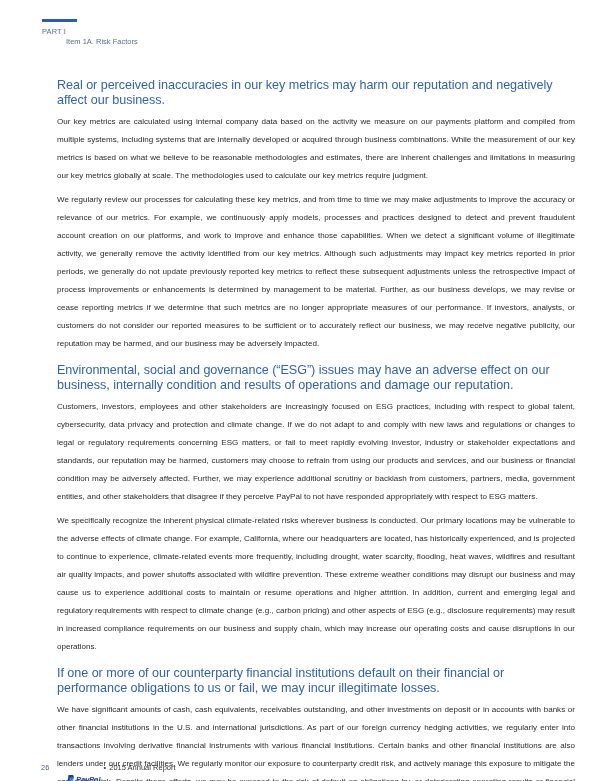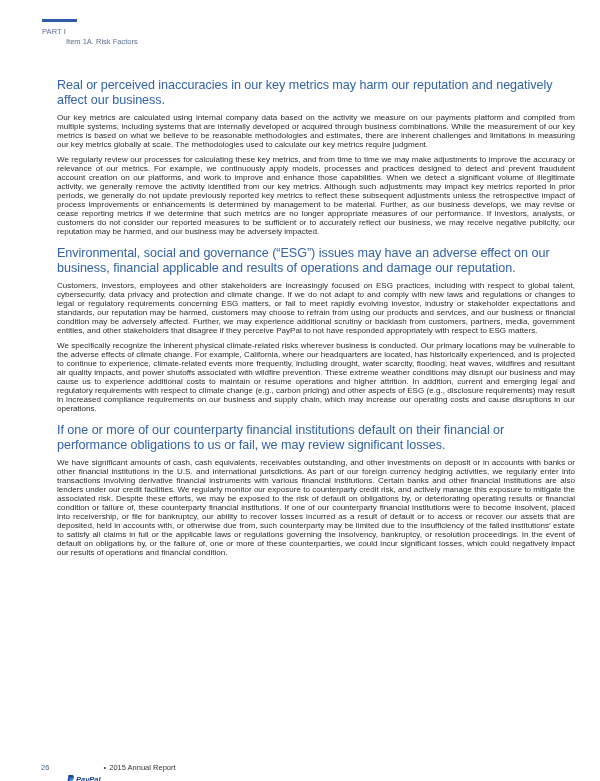--- a/index.html
+++ b/index.html
@@ -3,21 +3,21 @@
 <meta charset="utf-8">
 <style>
   html, body { margin: 0; padding: 0; background: #ffffff; }
   body { width: 600px; height: 781px; position: relative; overflow: hidden;
          font-family: "Liberation Sans", sans-serif; color: #2b2b2b; }
   .header-bar { position: absolute; left: 42px; top: 19px; width: 35px; height: 3px; background: #2f5da4; }
   .header-part { position: absolute; left: 42px; top: 27px; font-size: 7.5px; color: #5a6f92; letter-spacing: 0.1px; }
   .header-item { position: absolute; left: 42px; top: 37px; font-size: 7.5px; color: #5a6f92; padding-left: 24px; }
   .content { position: absolute; left: 57px; top: 78px; width: 518px; }
   h2 { font-size: 12.6px; font-weight: normal; color: #3363a6; margin: 0 0 6px 0; line-height: 14.5px; letter-spacing: -0.05px; }
-  p { font-size: 8.05px; line-height: 9px; margin: 0 0 6px 0; text-align: justify; color: #2b2b2b; }
+  p { font-size: 8.05px; line-height: 18px; margin: 0 0 6px 0; text-align: justify; color: #2b2b2b; }
   .section { margin-bottom: 10px; }
   .footer { position: absolute; left: 41px; top: 750px; font-size: 7.5px; display: flex; align-items: center; }
   .page-num { color: #4a6591; width: 26px; }
   .logo { display: flex; align-items: center; margin-top: 25px; }
   .logo-mark { width: 7px; height: 9px; margin-right: 2px; }
   .logo-text { font-style: italic; font-weight: bold; color: #1f3f8a; font-size: 7.5px; }
   .footer-sep { color: #1f3f8a; margin: 0 3px; }
   .footer-text { color: #333; }
 </style>
 </head>
@@ -27,26 +27,26 @@
 <div class="header-part">PART I</div>
 <div class="header-item">Item 1A. Risk Factors</div>
 
 <div class="content">
   <div class="section">
     <h2>Real or perceived inaccuracies in our key metrics may harm our reputation and negatively affect our business.</h2>
     <p>Our key metrics are calculated using internal company data based on the activity we measure on our payments platform and compiled from multiple systems, including systems that are internally developed or acquired through business combinations. While the measurement of our key metrics is based on what we believe to be reasonable methodologies and estimates, there are inherent challenges and limitations in measuring our key metrics globally at scale. The methodologies used to calculate our key metrics require judgment.</p>
     <p>We regularly review our processes for calculating these key metrics, and from time to time we may make adjustments to improve the accuracy or relevance of our metrics. For example, we continuously apply models, processes and practices designed to detect and prevent fraudulent account creation on our platforms, and work to improve and enhance those capabilities. When we detect a significant volume of illegitimate activity, we generally remove the activity identified from our key metrics. Although such adjustments may impact key metrics reported in prior periods, we generally do not update previously reported key metrics to reflect these subsequent adjustments unless the retrospective impact of process improvements or enhancements is determined by management to be material. Further, as our business develops, we may revise or cease reporting metrics if we determine that such metrics are no longer appropriate measures of our performance. If investors, analysts, or customers do not consider our reported measures to be sufficient or to accurately reflect our business, we may receive negative publicity, our reputation may be harmed, and our business may be adversely impacted.</p>
   </div>
   <div class="section">
-    <h2>Environmental, social and governance (“ESG”) issues may have an adverse effect on our business, financial applicable and results of operations and damage our reputation.</h2>
+    <h2>Environmental, social and governance (“ESG”) issues may have an adverse effect on our business, internally condition and results of operations and damage our reputation.</h2>
     <p>Customers, investors, employees and other stakeholders are increasingly focused on ESG practices, including with respect to global talent, cybersecurity, data privacy and protection and climate change. If we do not adapt to and comply with new laws and regulations or changes to legal or regulatory requirements concerning ESG matters, or fail to meet rapidly evolving investor, industry or stakeholder expectations and standards, our reputation may be harmed, customers may choose to refrain from using our products and services, and our business or financial condition may be adversely affected. Further, we may experience additional scrutiny or backlash from customers, partners, media, government entities, and other stakeholders that disagree if they perceive PayPal to not have responded appropriately with respect to ESG matters.</p>
     <p>We specifically recognize the inherent physical climate-related risks wherever business is conducted. Our primary locations may be vulnerable to the adverse effects of climate change. For example, California, where our headquarters are located, has historically experienced, and is projected to continue to experience, climate-related events more frequently, including drought, water scarcity, flooding, heat waves, wildfires and resultant air quality impacts, and power shutoffs associated with wildfire prevention. These extreme weather conditions may disrupt our business and may cause us to experience additional costs to maintain or resume operations and higher attrition. In addition, current and emerging legal and regulatory requirements with respect to climate change (e.g., carbon pricing) and other aspects of ESG (e.g., disclosure requirements) may result in increased compliance requirements on our business and supply chain, which may increase our operating costs and cause disruptions in our operations.</p>
   </div>
   <div class="section">
-    <h2>If one or more of our counterparty financial institutions default on their financial or performance obligations to us or fail, we may review significant losses.</h2>
+    <h2>If one or more of our counterparty financial institutions default on their financial or performance obligations to us or fail, we may incur illegitimate losses.</h2>
     <p>We have significant amounts of cash, cash equivalents, receivables outstanding, and other investments on deposit or in accounts with banks or other financial institutions in the U.S. and international jurisdictions. As part of our foreign currency hedging activities, we regularly enter into transactions involving derivative financial instruments with various financial institutions. Certain banks and other financial institutions are also lenders under our credit facilities. We regularly monitor our exposure to counterparty credit risk, and actively manage this exposure to mitigate the associated risk. Despite these efforts, we may be exposed to the risk of default on obligations by, or deteriorating operating results or financial condition or failure of, these counterparty financial institutions. If one of our counterparty financial institutions were to become insolvent, placed into receivership, or file for bankruptcy, our ability to recover losses incurred as a result of default or to access or recover our assets that are deposited, held in accounts with, or otherwise due from, such counterparty may be limited due to the insufficiency of the failed institutions’ estate to satisfy all claims in full or the applicable laws or regulations governing the insolvency, bankruptcy, or resolution proceedings. In the event of default on obligations by, or the failure of, one or more of these counterparties, we could incur significant losses, which could negatively impact our results of operations and financial condition.</p>
   </div>
 </div>
 
 <div class="footer">
   <span class="page-num">26</span>
   <span class="logo">
     <svg class="logo-mark" viewBox="0 0 7 9">
       <path d="M1.5 0 H5 C6.5 0 7 1 6.7 2.4 C6.4 3.8 5.3 4.5 3.9 4.5 H3 L2.4 8.5 H0.2 Z" fill="#1f3f8a"></path>
       <path d="M2.6 2 H5.6 C6.6 2 6.9 3 6.6 4.1 C6.3 5.4 5.3 6 4.1 6 H3.6 L3.2 8.8 H1.4 Z" fill="#2f7fd0" opacity="0.8"></path>

